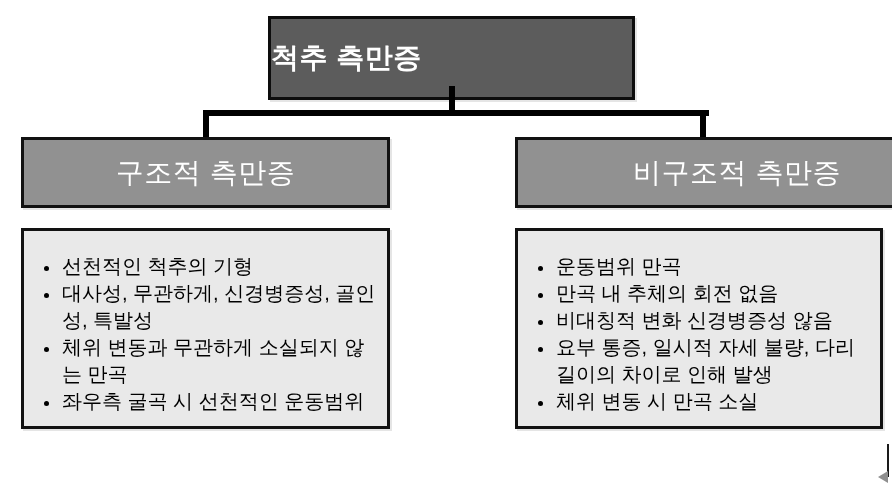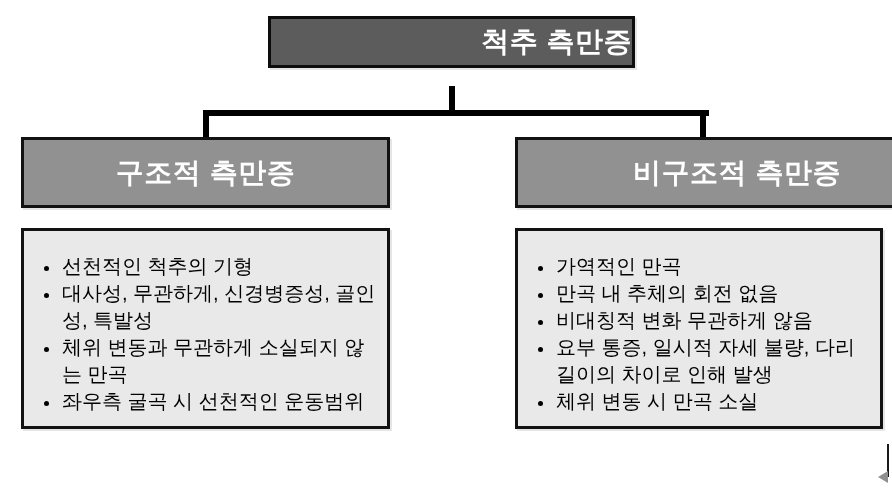--- a/index.html
+++ b/index.html
@@ -7,24 +7,24 @@
     width: 892px; height: 488px;
     background: #ffffff;
     font-family: "Liberation Sans", "DejaVu Sans", sans-serif;
     position: relative;
     overflow: hidden;
   }
   .box { position: absolute; box-sizing: border-box; }
 
   
   .root-box {
-    left: 268px; top: 16px; width: 367px; height: 52px;
+    left: 268px; top: 16px; width: 367px; height: 84px;
     background: #5c5c5c;
     border: 3px solid #0d0d0d;
-    display: flex; align-items: center; justify-content: flex-end;
+    display: flex; align-items: center; justify-content: flex-start;
     box-shadow: 2px 2px 0 rgba(0,0,0,0.10);
   }
   .root-box .label {
     color: #ffffff; font-size: 28px; font-weight: bold; letter-spacing: 0.5px;
   }
 
   
   .conn { position: absolute; background: #000000; }
   .conn-root-drop { left: 449px; top: 86px; width: 6px; height: 27px; }
   .conn-hbar      { left: 203px; top: 110px; width: 506px; height: 6px; }
@@ -35,21 +35,21 @@
   .header-box {
     height: 71px; top: 137px;
     background: #919191;
     border: 3px solid #121212;
     display: flex; align-items: center; justify-content: center;
     box-shadow: 2px 2px 0 rgba(0,0,0,0.10);
   }
   .header-left  { left: 21px;  width: 369px; }
   .header-right { left: 515px; width: 444px; }
   .header-box .label {
-    color: #ffffff; font-size: 28px; font-weight: bold; letter-spacing: 0.5px;
+    color: #ffffff; font-size: 28px; font-weight: normal; letter-spacing: 0.5px;
   }
 
   
   .panel {
     top: 228px; height: 201px;
     background: #e9e9e9;
     border: 3px solid #121212;
     padding: 22px 8px 0 12px;
     box-shadow: 2px 2px 0 rgba(0,0,0,0.10);
   }
@@ -101,22 +101,22 @@
   <ul>
     <li>선천적인 척추의 기형</li>
     <li>대사성, 무관하게, 신경병증성, 골인성, 특발성</li>
     <li>체위 변동과 무관하게 소실되지 않는 만곡</li>
     <li>좌우측 굴곡 시 선천적인 운동범위</li>
   </ul>
 </div>
 
 <div class="box panel panel-right">
   <ul>
-    <li>가역적인 만곡</li>
+    <li>운동범위 만곡</li>
     <li>만곡 내 추체의 회전 없음</li>
-    <li>비대칭적 변화 무관하게 않음</li>
+    <li>비대칭적 변화 신경병증성 않음</li>
     <li>요부 통증, 일시적 자세 불량, 다리 길이의 차이로 인해 발생</li>
     <li>체위 변동 시 만곡 소실</li>
   </ul>
 </div>
 
 <div class="caret-artifact"></div>
 <div class="cursor-arrow"></div>
 
 </body></html>

